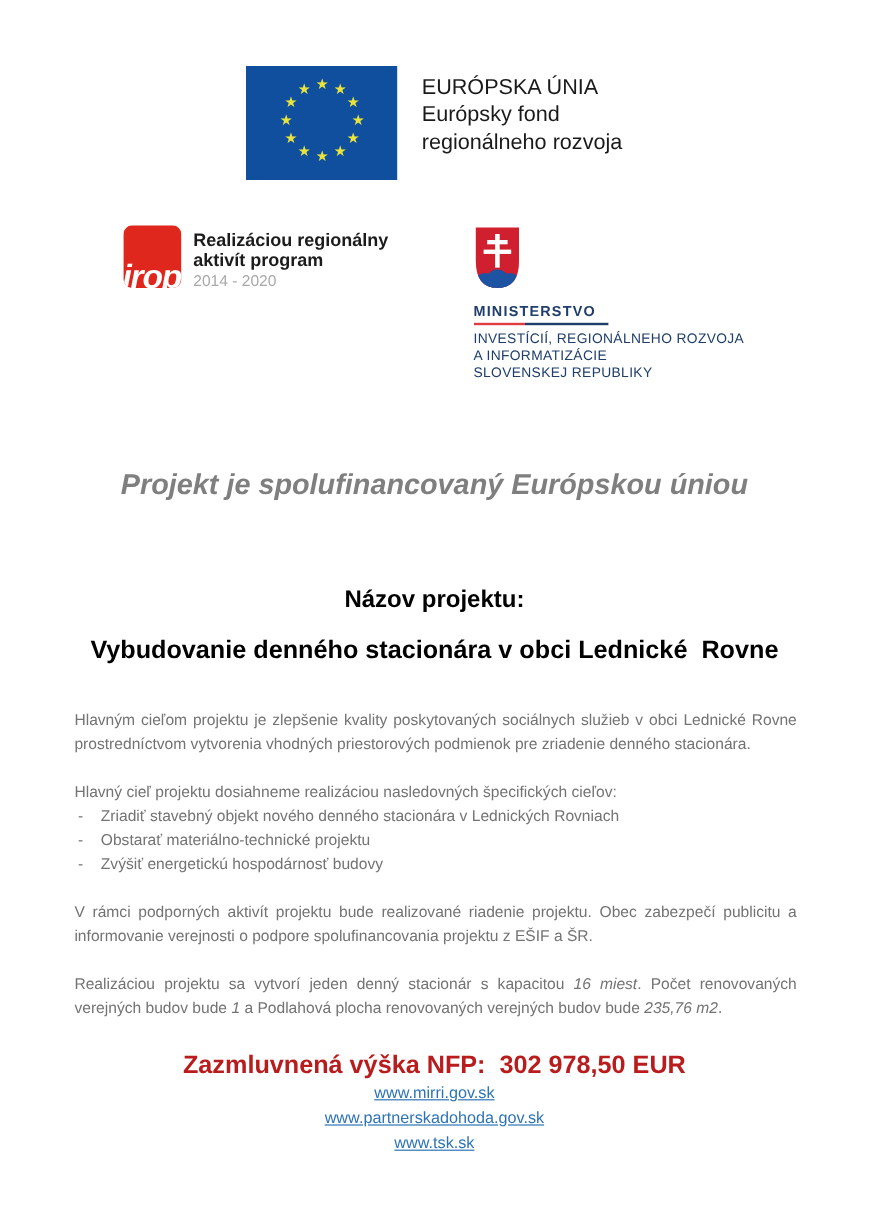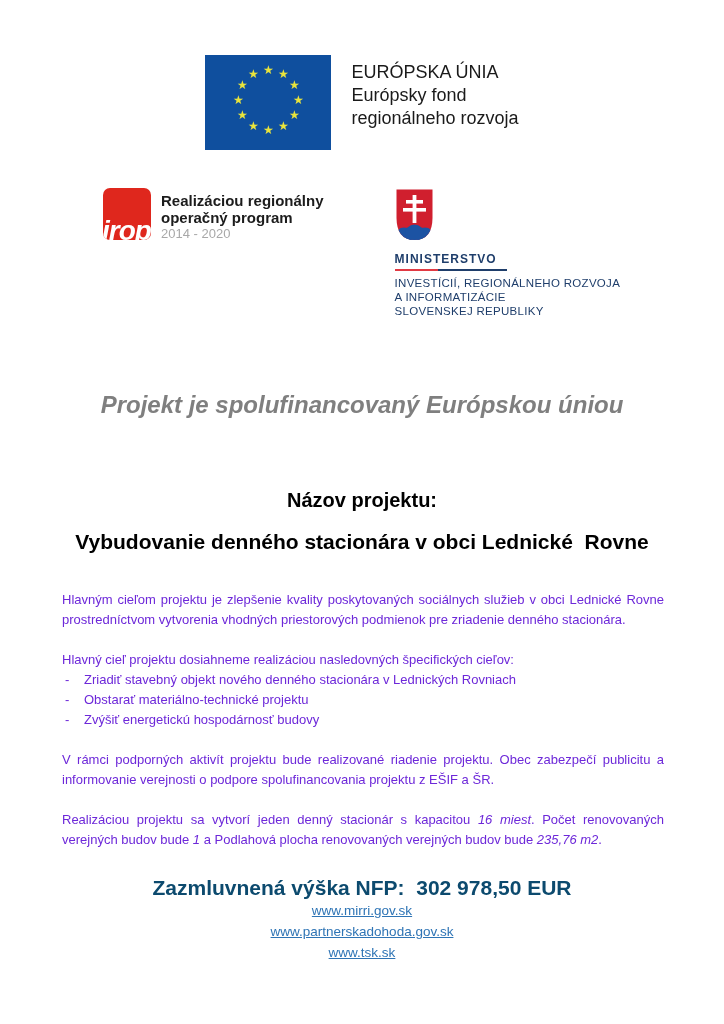--- a/index.html
+++ b/index.html
@@ -49,33 +49,33 @@
     text-align:center; margin-top:73px;
     font-size:24px; font-weight:bold; font-style:italic; color:#7f7f7f;
   }
   .nazov { text-align:center; margin-top:70px; font-size:20px; font-weight:bold; color:#000; }
   .project-title {
     text-align:center; margin-top:18px;
     font-size:21px; font-weight:bold; color:#000; white-space:pre-wrap;
   }
 
   
-  .body-text { margin:36px 60px 0 62px; font-size:13px; line-height:20px; color:#6d28d9; }
+  .body-text { margin:36px 60px 0 62px; font-size:13px; line-height:20px; color:#737373; }
   .body-text p { text-align:justify; margin-bottom:20px; }
   .goal-block { margin-bottom:20px; }
   .goal-intro { text-align:left; }
   .bullet-row { display:flex; }
   .bullet-marker { width:22px; padding-left:3px; }
   .bullet-text { flex:1; }
   .it { font-style:italic; }
 
   
   .nfp {
     text-align:center; margin-top:26px;
-    font-size:21px; font-weight:bold; color:#0c4a6e; white-space:pre-wrap;
+    font-size:21px; font-weight:bold; color:#b91c1c; white-space:pre-wrap;
   }
   .links { text-align:center; font-size:13.5px; line-height:21px; }
   .links a { color:#2e74b5; text-decoration:underline; display:inline-block; }
 </style>
 </head>
 <body>
 
 <div class="eu-header">
   <div class="eu-flag">
       <span class="star" style="left: 56px; top: 9px;">★</span>
@@ -98,21 +98,21 @@
   </div>
 </div>
 
 <div class="logos-row">
   <div class="irop-group">
     <div class="irop-logo">
       <span class="irop-word">irop:</span>
     </div>
     <div class="irop-text">
       <div class="irop-line">Realizáciou regionálny</div>
-      <div class="irop-line">operačný program</div>
+      <div class="irop-line">aktivít program</div>
       <div class="irop-years">2014 - 2020</div>
     </div>
   </div>
 
   <div class="ministry-group">
     <svg class="shield" width="39" height="54" viewBox="0 0 39 54" aria-hidden="true">
       <defs>
           <clipPath id="sh">
             <path d="M1.5,1.5 h36 v28 q0,22.5 -18,22.5 q-18,0 -18,-22.5 z"></path>
           </clipPath>

